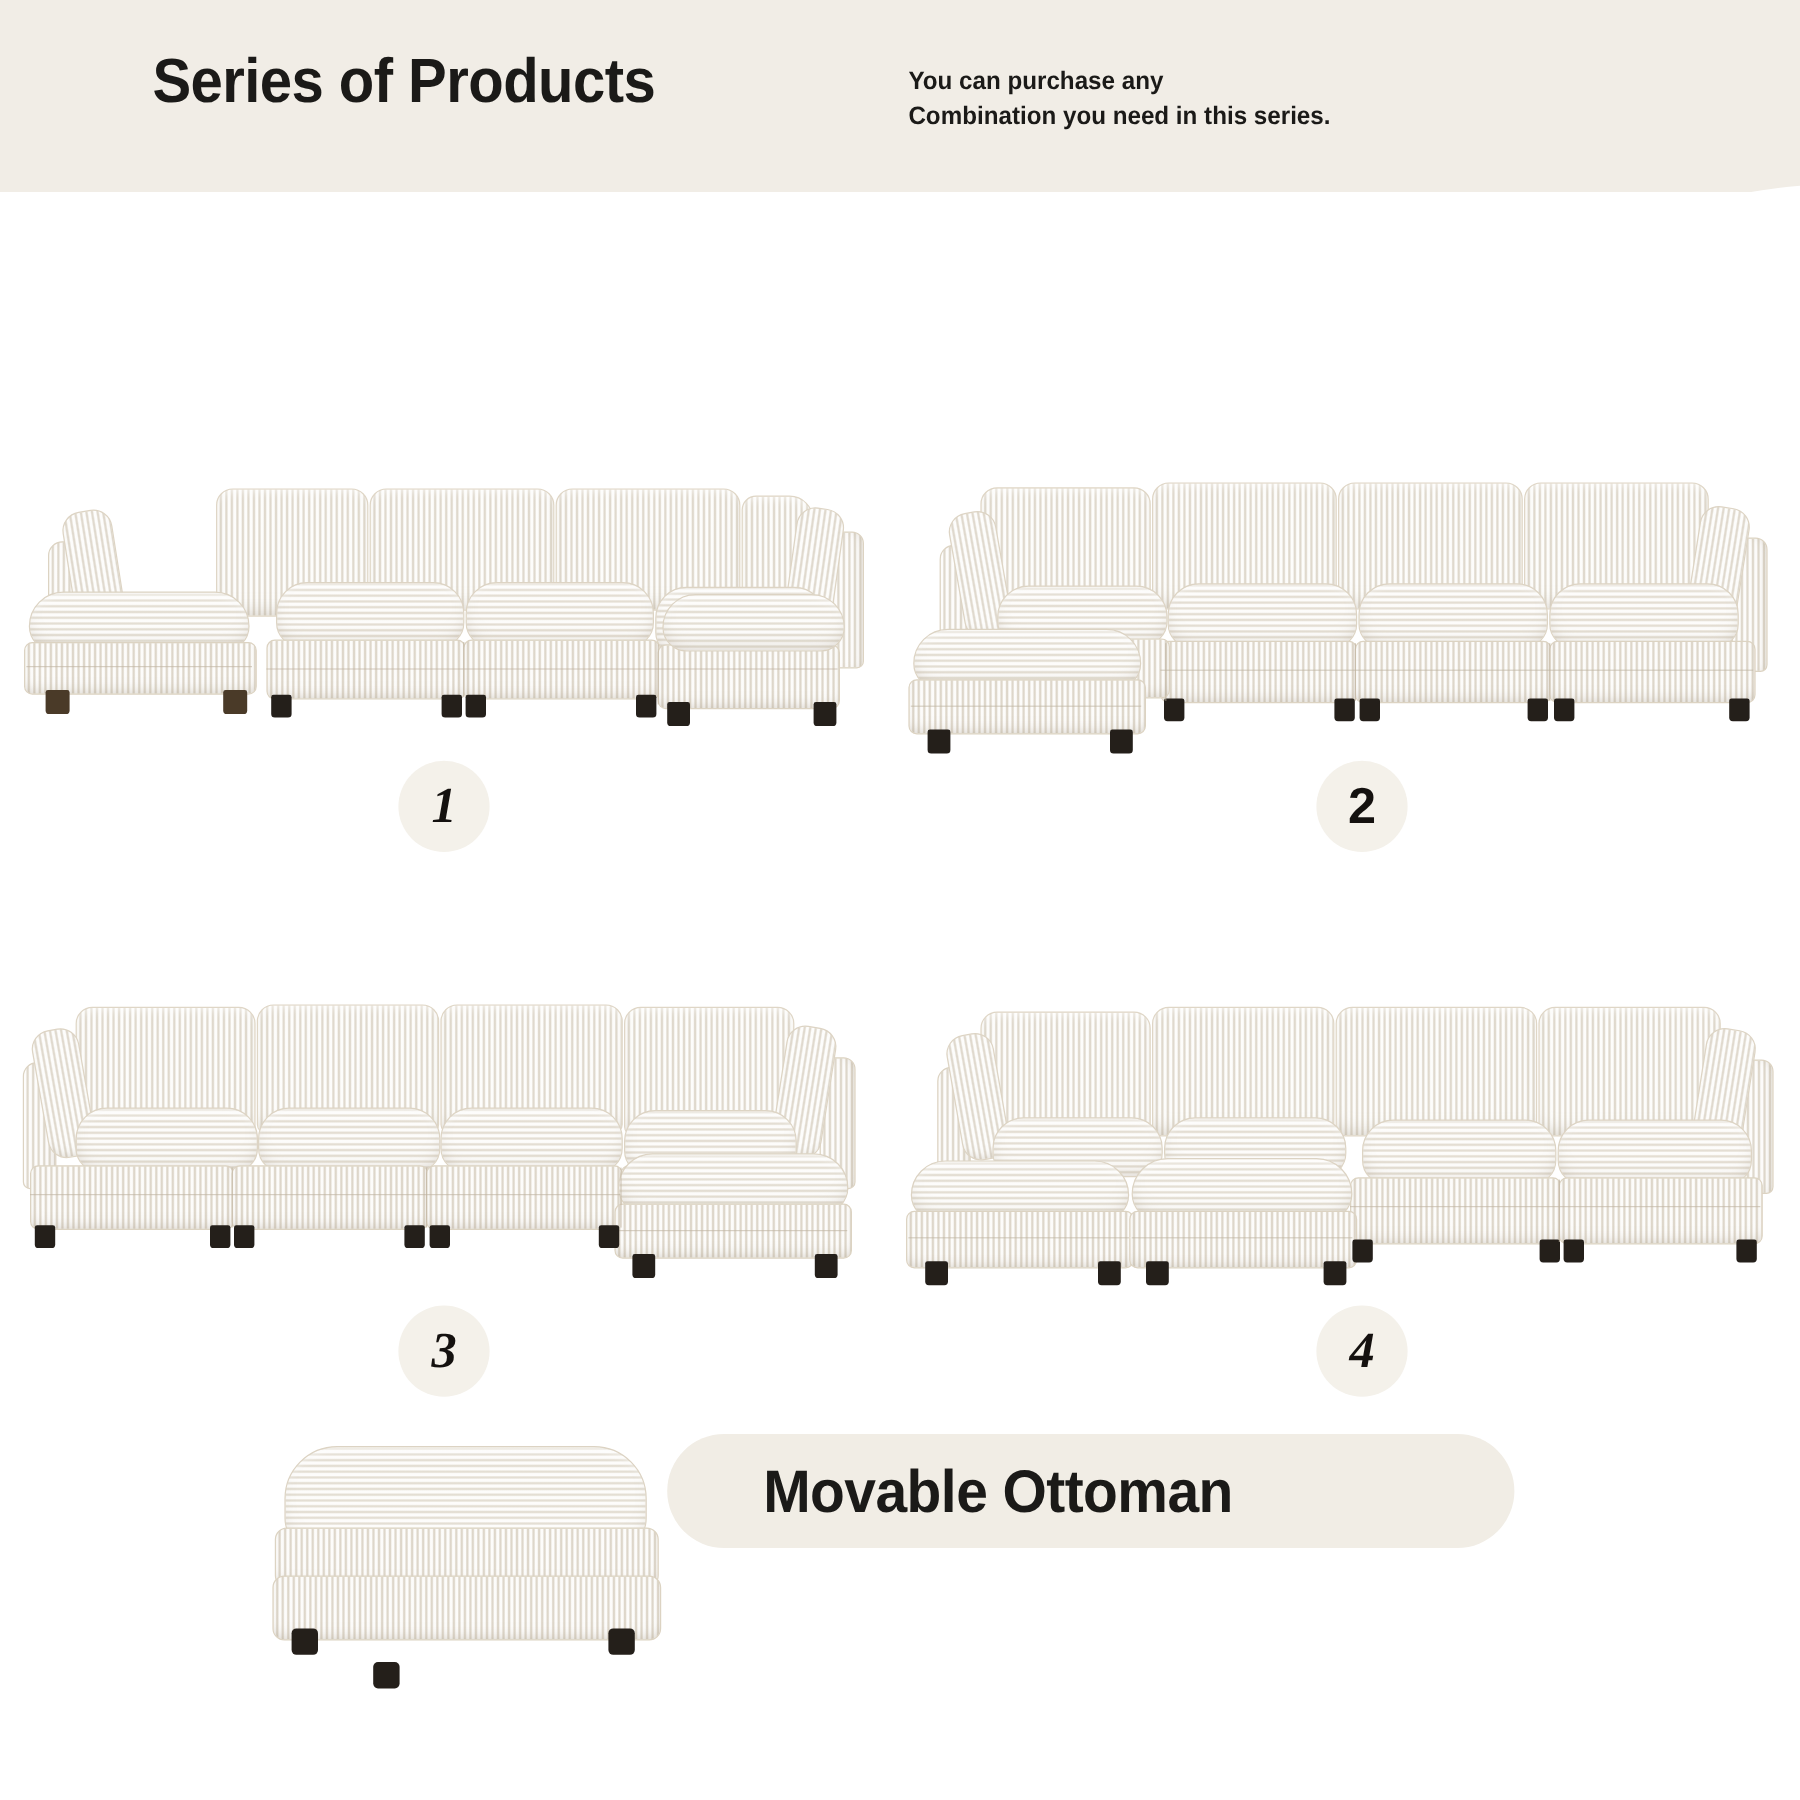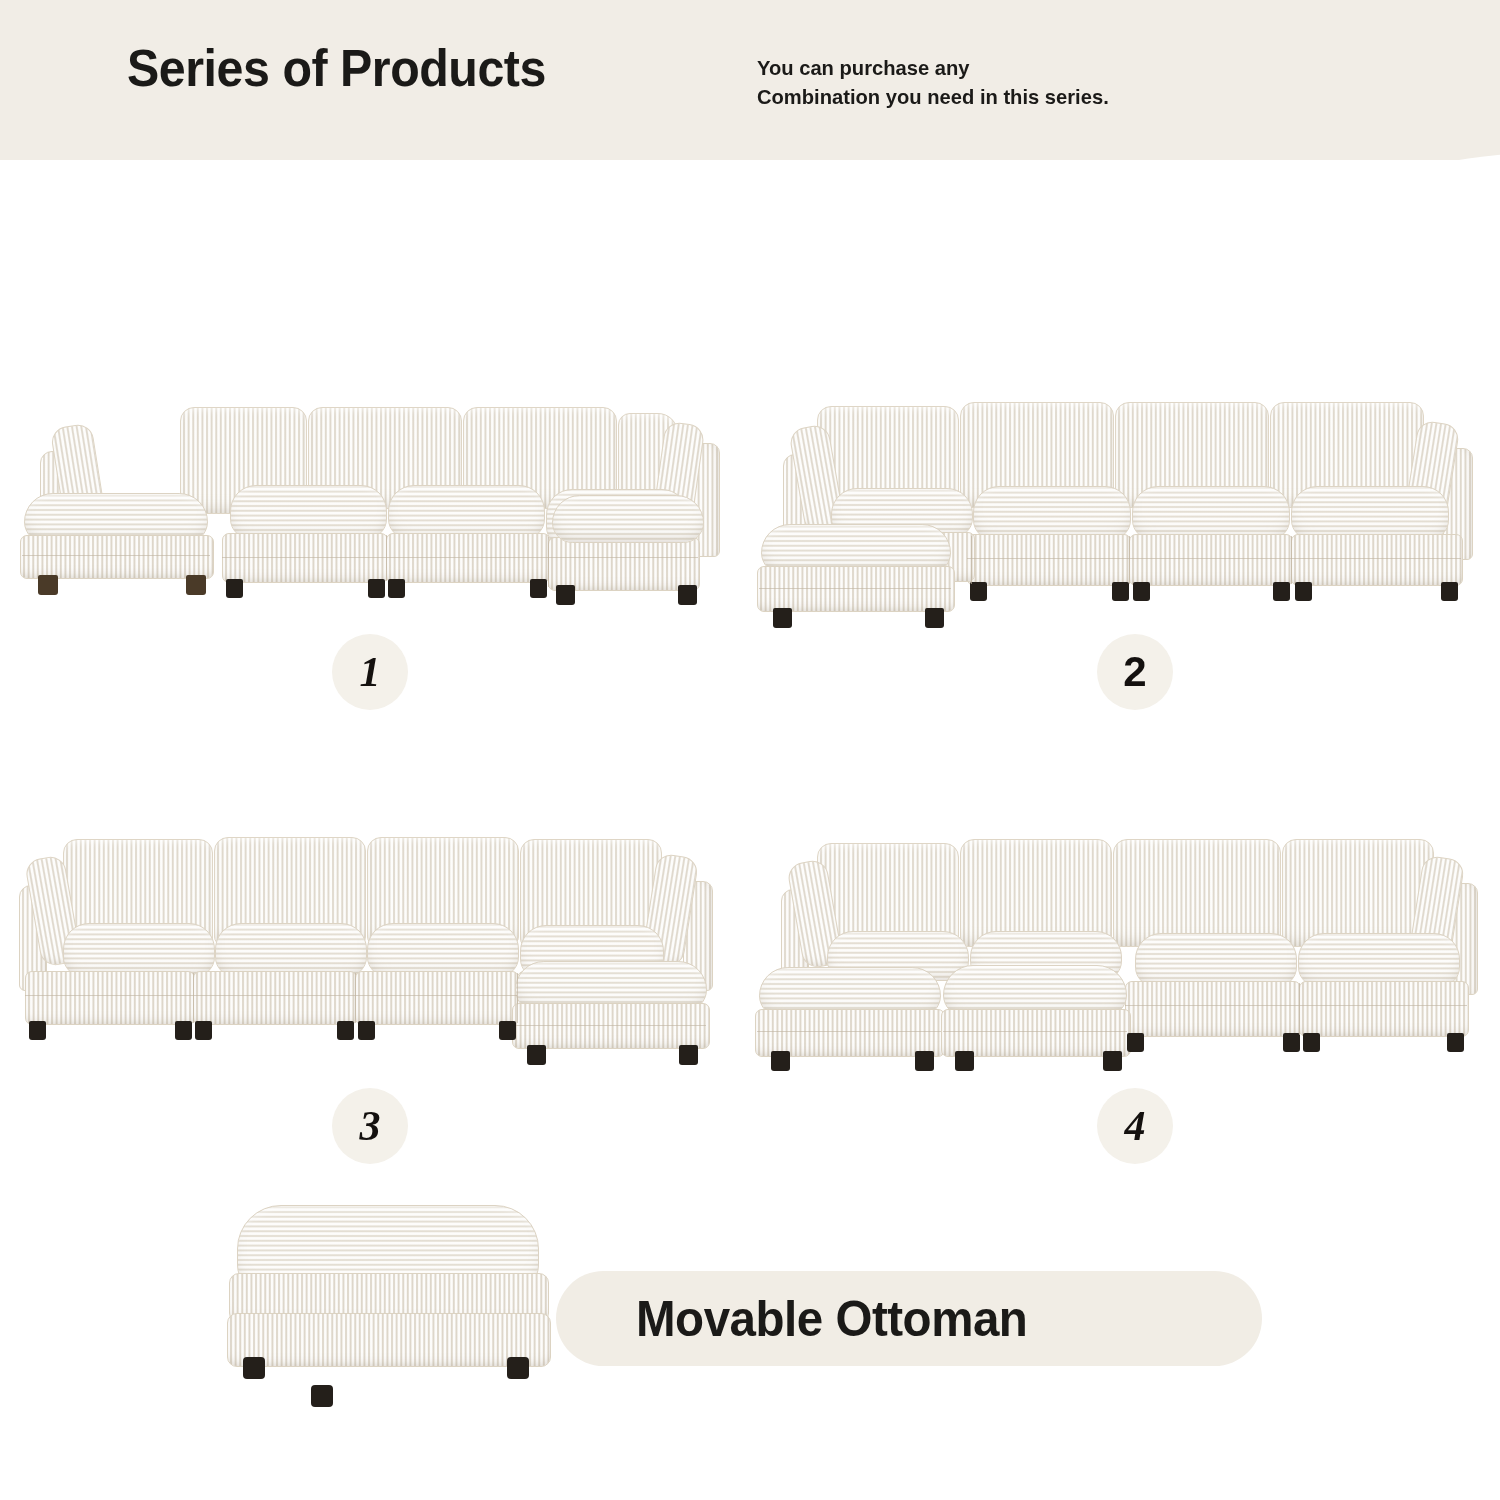--- a/index.html
+++ b/index.html
@@ -52,21 +52,21 @@
     width:76px;height:76px;border-radius:50%;
     background:#F4F1EA;
     display:flex;align-items:center;justify-content:center;
     font-size:42px;font-weight:bold;color:#14110F;
     font-style:italic;
     font-family:"Liberation Serif", serif;
   }
 
   
   .ottoman-banner{
-    position:absolute;left:556px;top:1271px;
+    position:absolute;left:556px;top:1195px;
     width:706px;height:95px;border-radius:48px;
     background:#F1EDE5;
   }
   .ottoman-banner-label{
     position:absolute;left:80px;top:50%;
     transform:translateY(-50%) scaleX(0.95);transform-origin:left center;
     font-size:50px;font-weight:bold;color:#1B1A18;
     white-space:nowrap;letter-spacing:-0.5px;
   }
 

